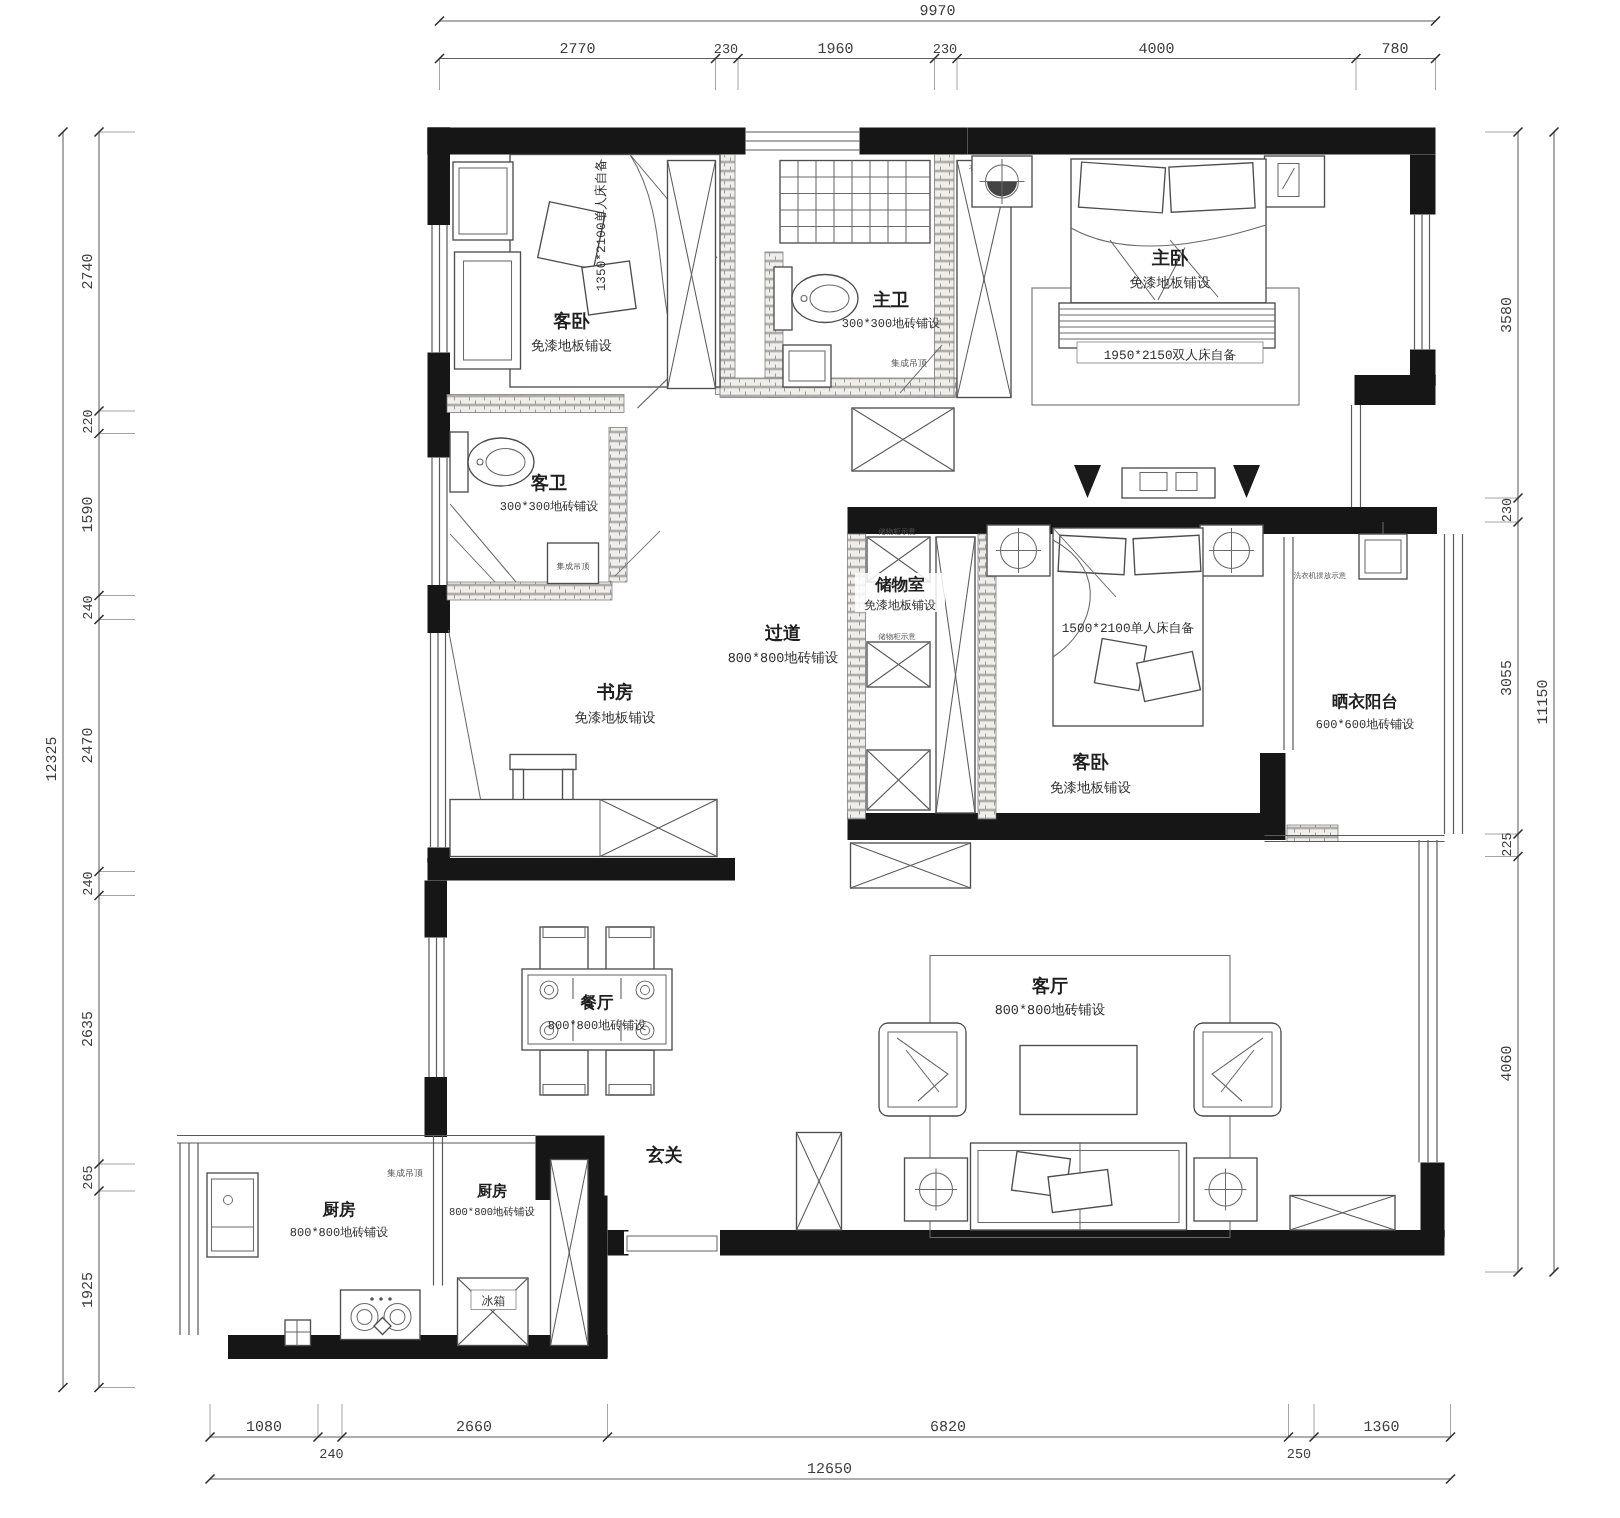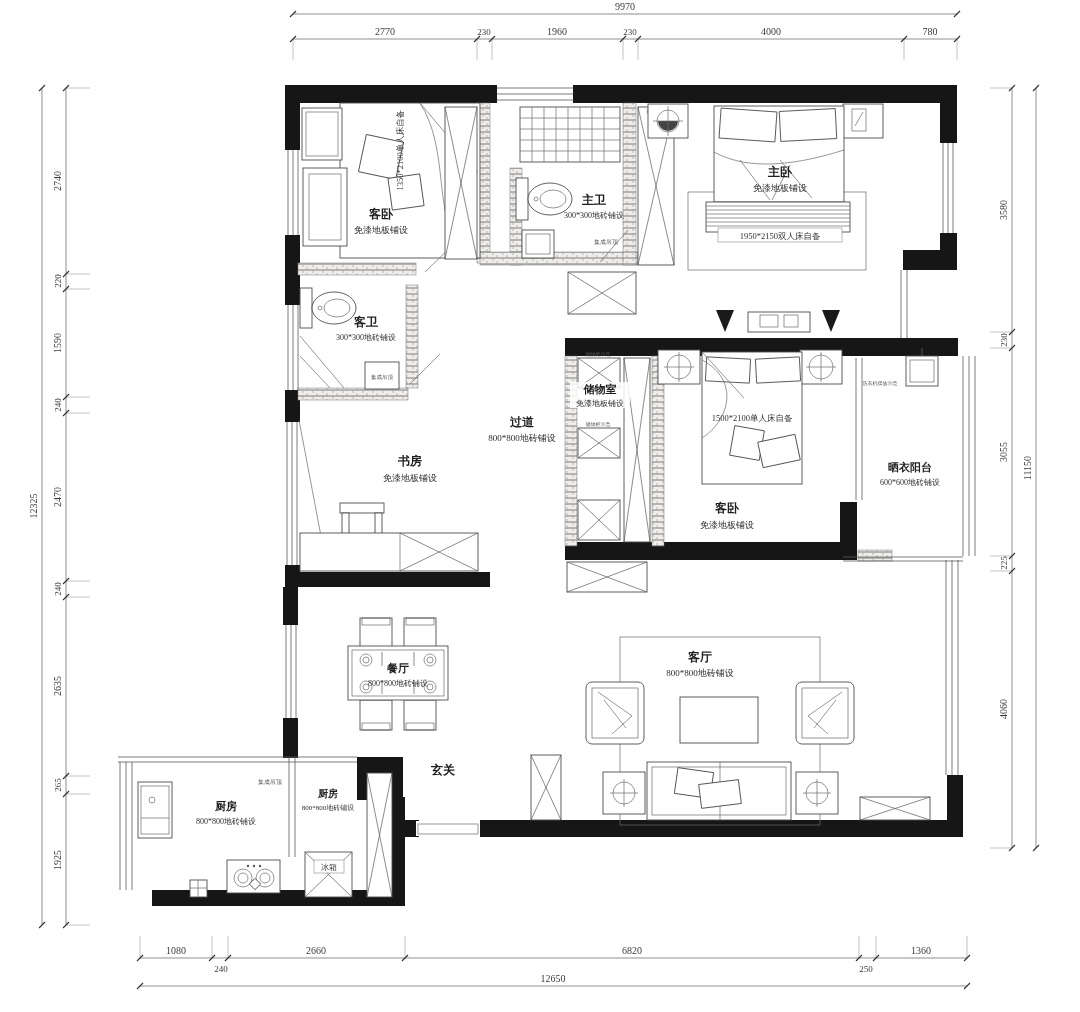--- a/index.html
+++ b/index.html
@@ -1,17 +1,17 @@
 <!DOCTYPE html>
 <html><head>
 <meta charset="utf-8">
 <style>
   html,body{margin:0;padding:0;background:#ffffff;}
   .sheet{position:relative;width:1080px;height:1012px;background:#fff;overflow:hidden;
-         font-family:Liberation Serif, serif;}
+         font-family:Liberation Mono, monospace;}
   svg{display:block}
   text{fill:#2b2b2b;}
   .dim{font-size:10px;fill:#3c3c3c;}
   .dimsmall{font-size:9px;fill:#3c3c3c;}
   .rname{font-size:12px;font-weight:bold;fill:#1f1f1f;}
   .rsub{font-size:9px;fill:#2e2e2e;}
   .rsub2{font-size:8px;fill:#2e2e2e;}
   .note{font-size:8.5px;fill:#333;}
   .tiny{font-size:5px;fill:#555;}
   .furn{fill:#ffffff;stroke:#4d4d4d;stroke-width:0.9;}

